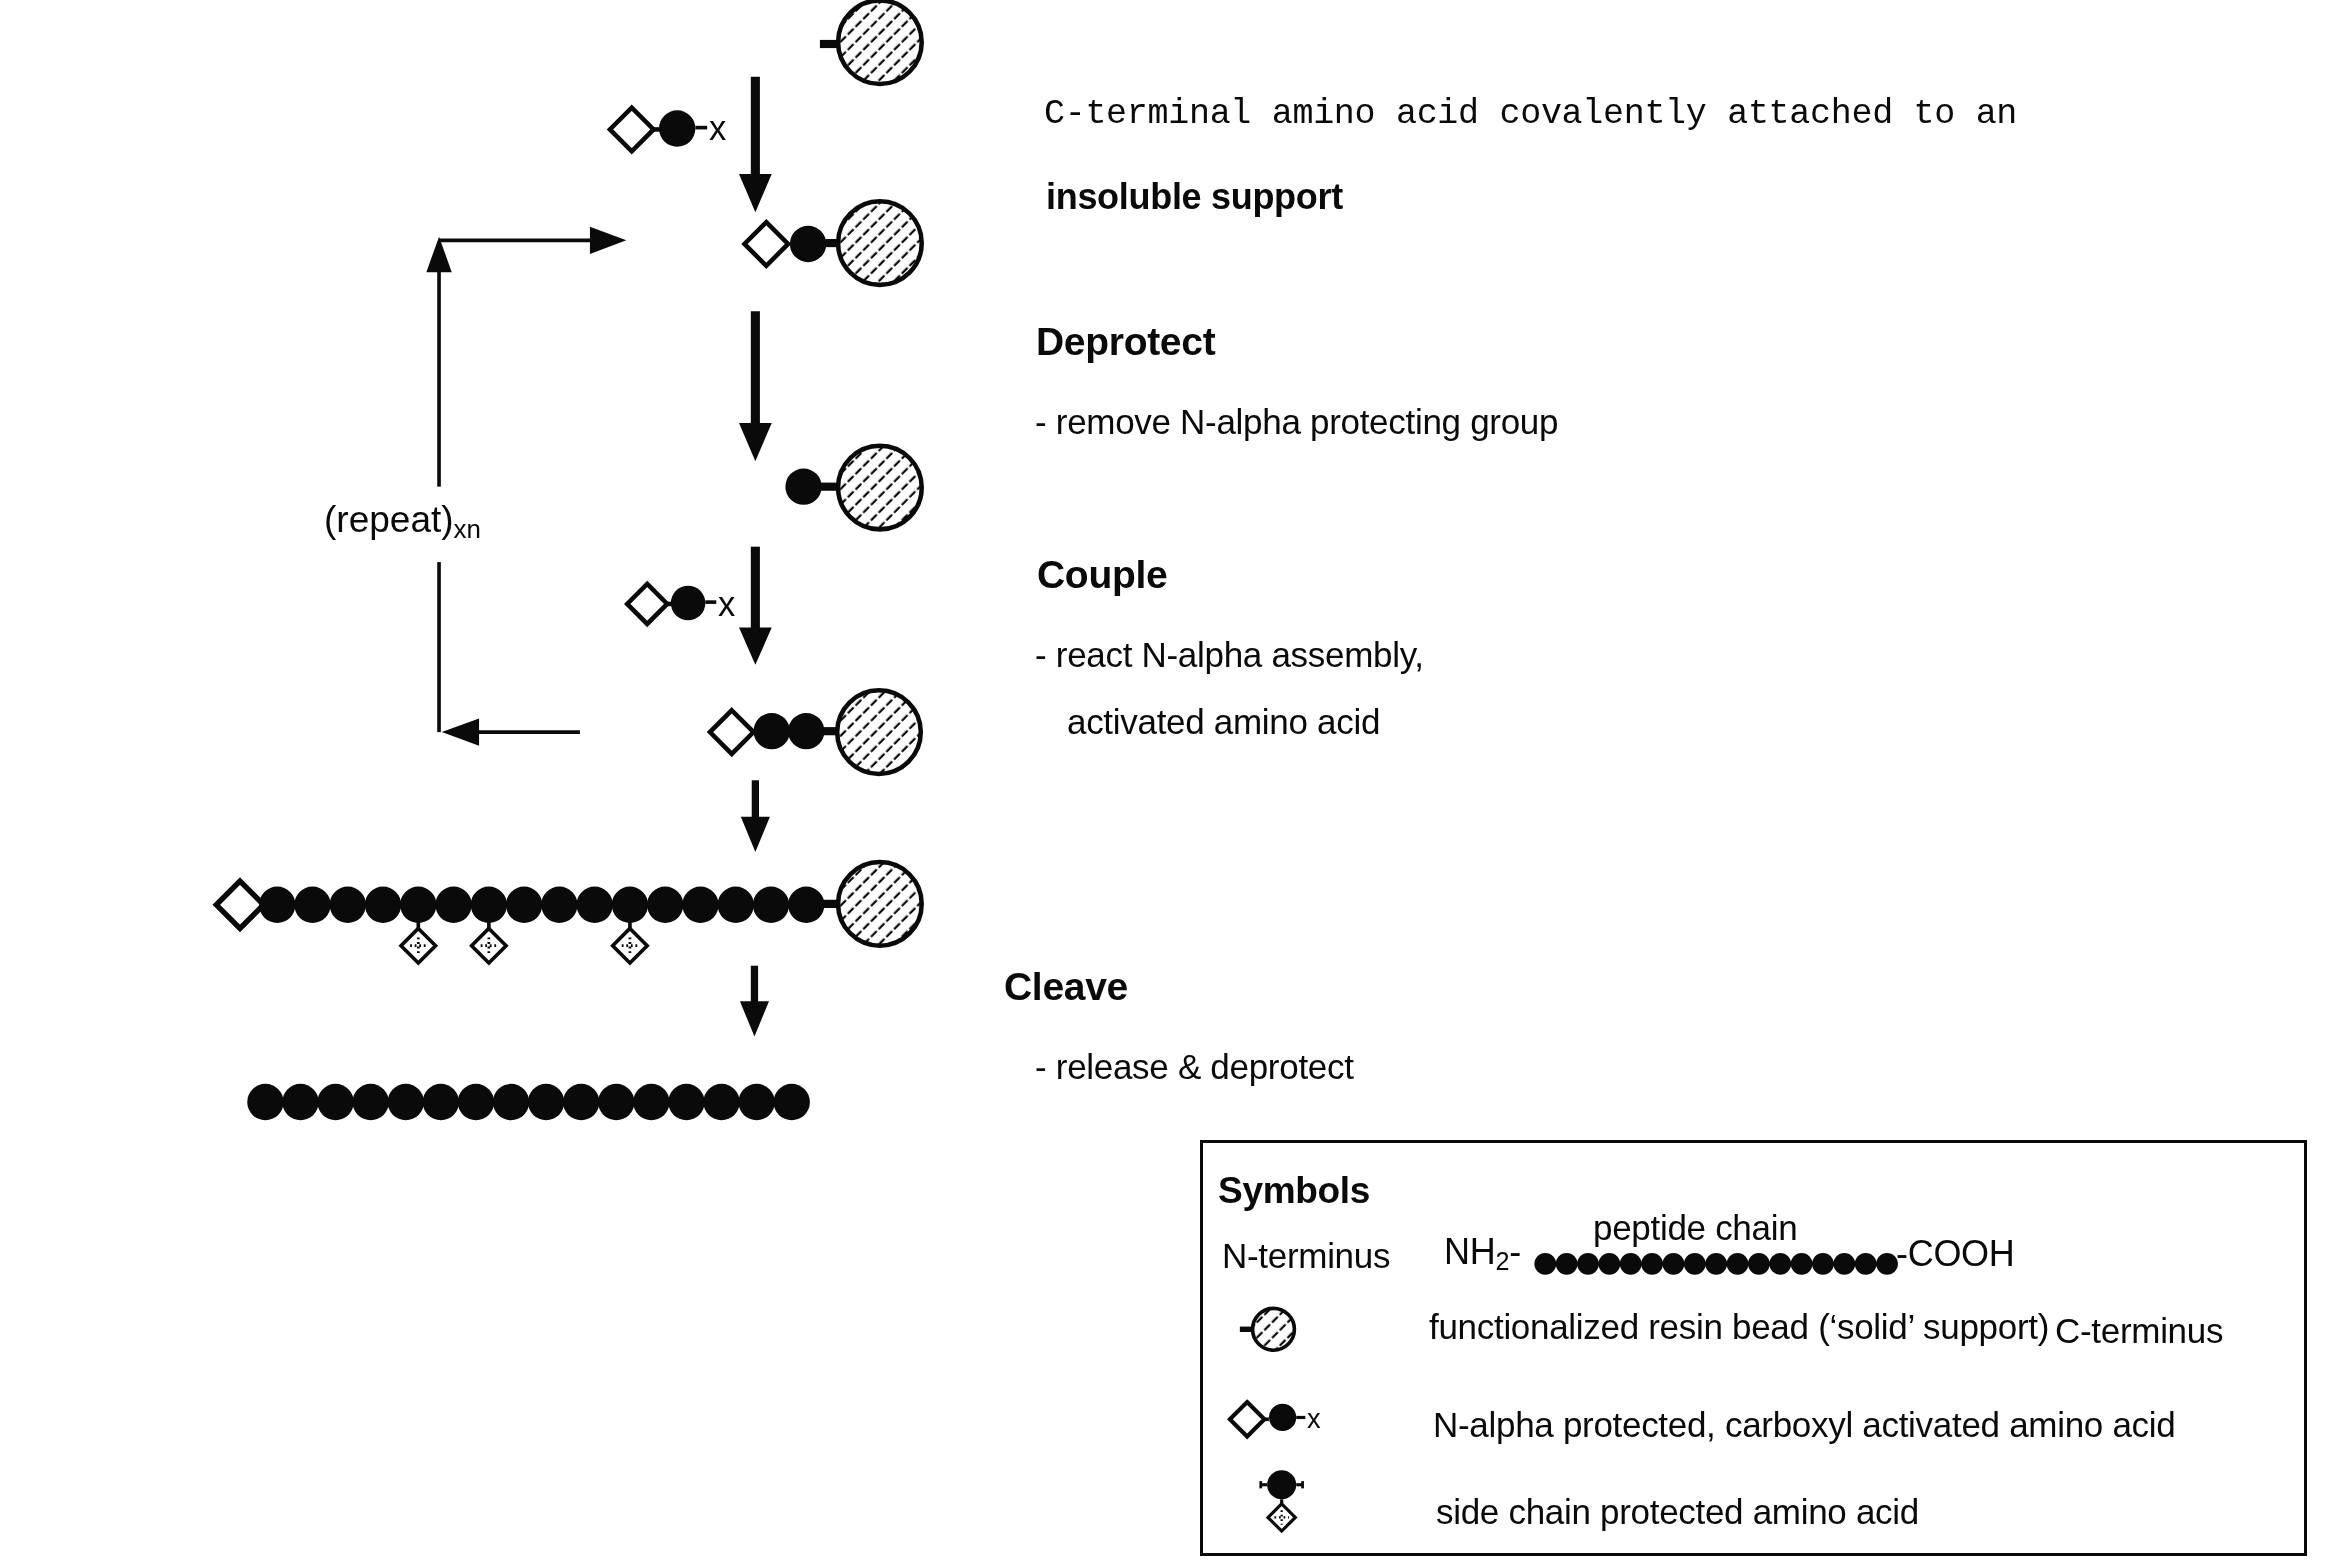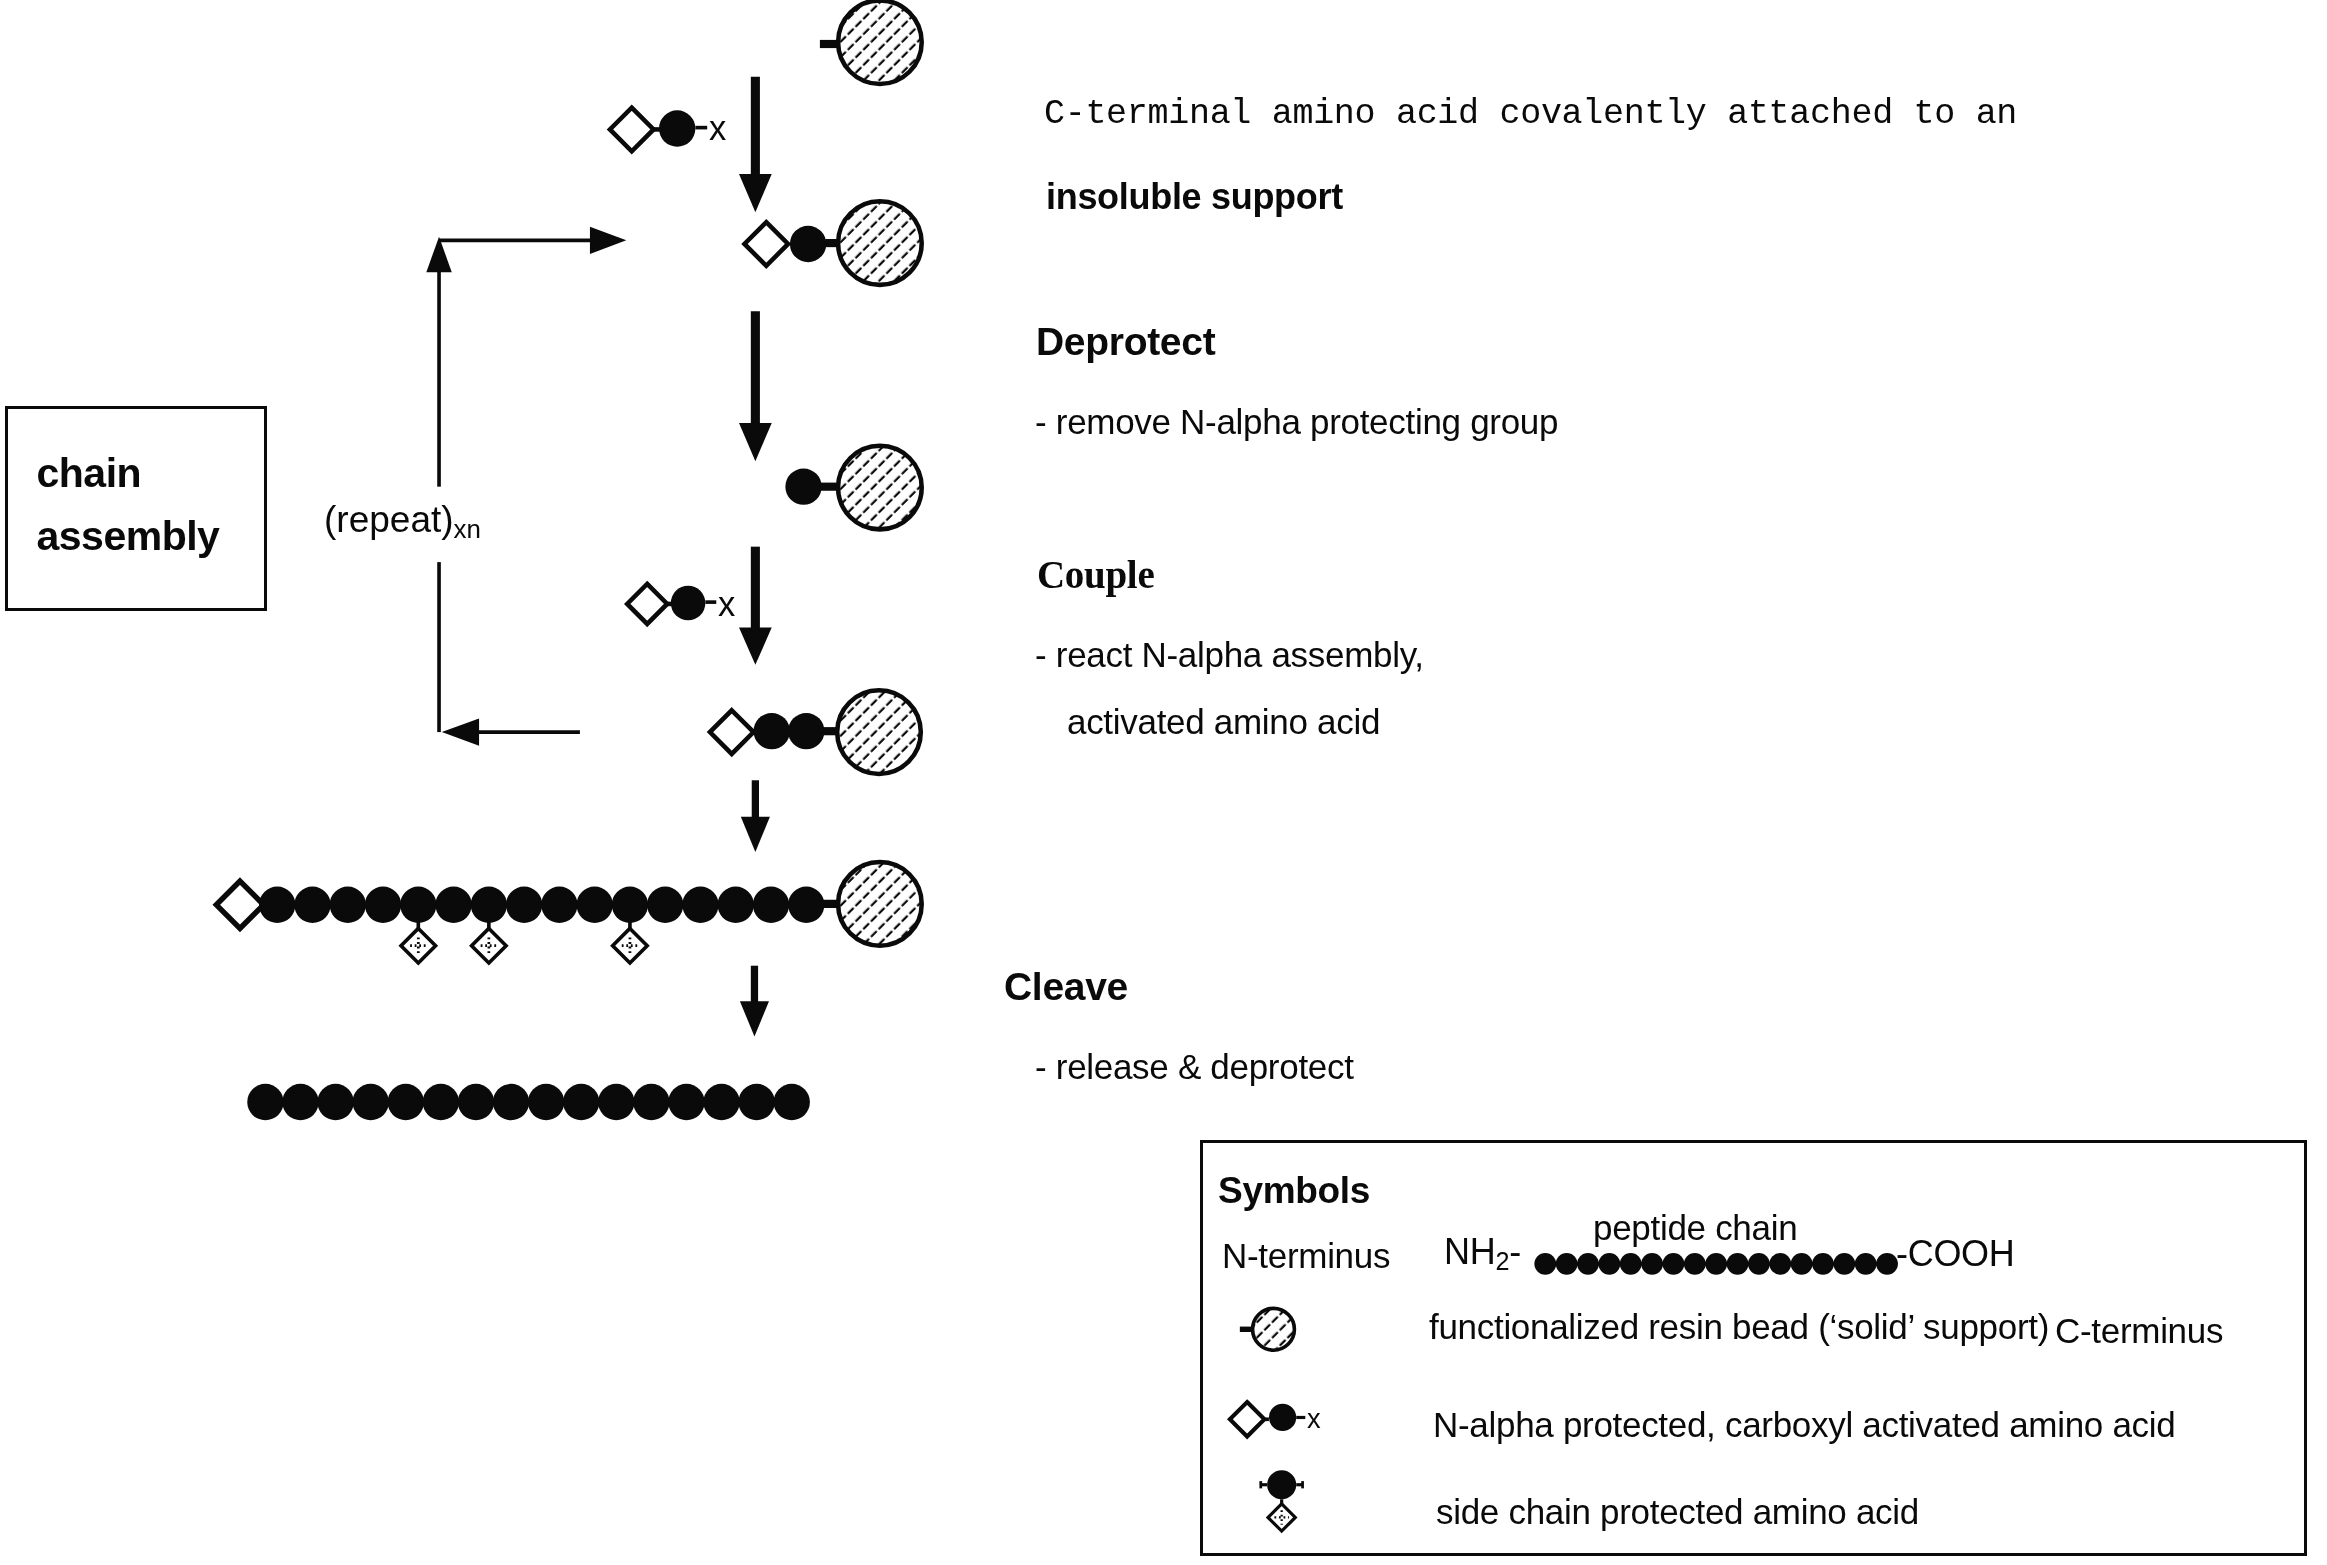--- a/index.html
+++ b/index.html
@@ -203,38 +203,32 @@
       <circle cx="1410" cy="1633" r="16" fill="#0a0a0a"></circle>
       <line x1="1426" y1="1633" x2="1433" y2="1633" stroke="#0a0a0a" stroke-width="3.5"></line>
       <line x1="1433" y1="1629" x2="1433" y2="1637" stroke="#0a0a0a" stroke-width="3"></line>
       <line x1="1410" y1="1649" x2="1410" y2="1656" stroke="#0a0a0a" stroke-width="3.5"></line>
       <polygon points="1410,1654 1425,1669 1410,1684 1395,1669" fill="#ffffff" stroke="#0a0a0a" stroke-width="3.5"></polygon>
       <line x1="1402" y1="1669" x2="1418" y2="1669" stroke="#0a0a0a" stroke-width="2.5" stroke-dasharray="2 3"></line>
       <line x1="1410" y1="1661" x2="1410" y2="1677" stroke="#0a0a0a" stroke-width="2.5" stroke-dasharray="2 3"></line>
     </g>
   </svg>
 
-  <div class="assembly-box">
-    <div class="inner">
-      <div>chain</div>
-      <div>assembly</div>
-    </div>
-  </div>
 
   <div class="repeat">
     <span>(repeat)</span><sub class="s">xn</sub>
   </div>
 
   <div class="txt" style="left:1044px;top:94px;font-family:Liberation Mono, monospace;">C-terminal amino acid covalently attached to an</div>
   <div class="txt b big" style="left:1046px;top:140px;margin-top:36px;">insoluble support</div>
 
   <div class="txt h" style="left:1036px;top:319px;">Deprotect</div>
   <div class="txt" style="left:1035px;top:401px;">- remove N-alpha protecting group</div>
 
-  <div class="txt h" style="left:1037px;top:552px;font-family:Liberation Serif, serif;">Couple</div>
+  <div class="txt h" style="left:1037px;top:552px;">Couple</div>
   <div class="txt" style="left:1035px;top:634px;">- react N-alpha assembly,</div>
   <div class="txt" style="left:1067px;top:701px;">activated amino acid</div>
 
   <div class="txt h" style="left:992px;top:964px;margin-left:12px;">Cleave</div>
   <div class="txt" style="left:1035px;top:1046px;">- release &amp; deprotect</div>
 
   <div class="symbols-box"></div>
 
   <div class="txt b" style="left:1218px;top:1169px;font-size:37px;">Symbols</div>
 

